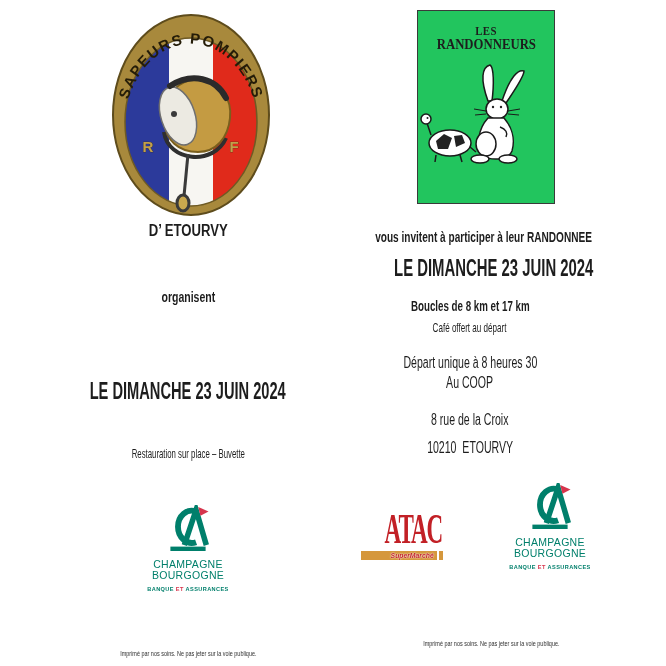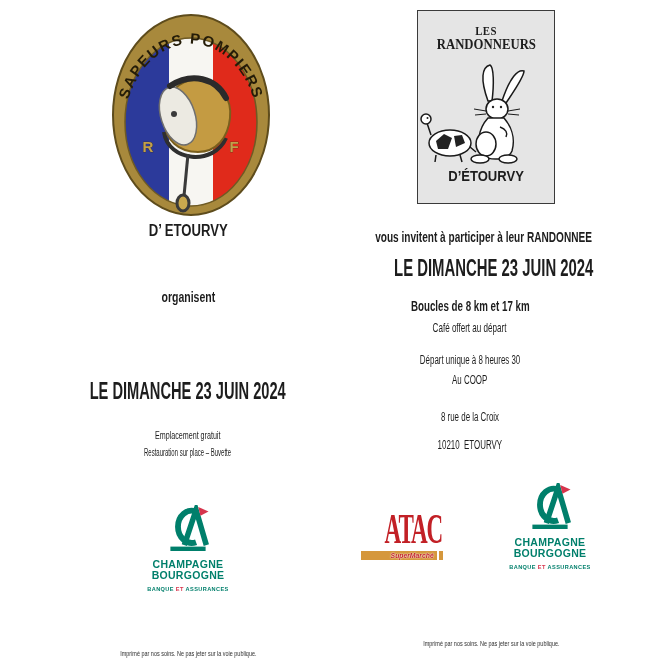--- a/index.html
+++ b/index.html
@@ -15,54 +15,54 @@
   .row > span { display:inline-block; white-space:nowrap; transform-origin:center; }
   .rrow { position:absolute; left:0; width:274px; text-align:center; line-height:1.15; }
   .rrow > span { display:inline-block; white-space:nowrap; transform-origin:center; }
 
   
   .l-title  { top:222px; font-size:16px;  font-weight:700; } .l-title  span { transform:scaleX(.82); }
   .l-org    { top:288px; font-size:15px;  font-weight:700; } .l-org    span { transform:scaleX(.70); }
   .l-event  { top:330px; font-size:17px;  font-weight:700; } .l-event  span { transform:scaleX(.69); }
   .l-date   { top:377px; font-size:24px;  font-weight:700; } .l-date   span { transform:scaleX(.61); }
   .l-info1  { top:429px; font-size:11.5px; } .l-info1 span { transform:scaleX(.62); }
-  .l-info2  { top:447px; font-size:10px; } .l-info2 span { transform:scaleX(.60); }
+  .l-info2  { top:447px; font-size:13px; } .l-info2 span { transform:scaleX(.60); }
   .l-footer { top:650px; font-size:7px; color:#2e2e2e; } .l-footer span { transform:scaleX(.78); }
 
   
   .r-invite { top:229px; font-size:14px; font-weight:700; } .r-invite span { transform:scaleX(.72); }
   .r-date   { top:254px; font-size:24px; font-weight:700; } .r-date   span { transform:scaleX(.62); }
   .r-loops  { top:297px; font-size:15px; font-weight:700; } .r-loops  span { transform:scaleX(.65); }
   .r-coffee { top:321px; font-size:13px; } .r-coffee span { transform:scaleX(.62); }
   .r-l1 { top:354px; } .r-l2 { top:374px; } .r-l3 { top:411px; } .r-l4 { top:439px; }
-  .r-addr { font-size:12px; } .r-addr span { transform:scaleX(.66); }
+  .r-addr { font-size:16px; } .r-addr span { transform:scaleX(.66); }
   .r-footer { top:640px; left:42px; width:232px; position:absolute; text-align:center;
               font-size:7px; color:#2e2e2e; } .r-footer span { display:inline-block; white-space:nowrap; transform:scaleX(.78); transform-origin:center; }
   .pre { white-space:pre !important; }
 
   
   .badge { display:block; margin:14px 0 0 112px; }
 
   
   .rando-box { position:absolute; left:84px; top:10px; width:136px; height:192px;
-               border:1.5px solid #3a3a3a; background:#e5e5e5; }
+               border:1.5px solid #3a3a3a; background:#22c55e; }
   .rando-box .line { position:absolute; left:0; width:100%; text-align:center; }
   .rb-les  { top:13px; font-family:"Liberation Serif", serif; font-size:12px; font-weight:700; letter-spacing:.5px; }
   .rb-les span { display:inline-block; transform:scaleX(.9); }
   .rb-rand { top:25px; font-family:"Liberation Serif", serif; font-size:15px; font-weight:700; }
   .rb-rand span { display:inline-block; white-space:nowrap; transform:scaleX(.85); transform-origin:center; }
   .rb-etourvy { top:157px; font-size:14.5px; font-weight:700; }
   .rb-etourvy span { display:inline-block; transform:scaleX(.9); transform-origin:center; }
   .rando-art { position:absolute; left:0; top:48px; }
 
   
   .ca-block { position:absolute; display:flex; flex-direction:column; align-items:center; }
   .ca-left  { left:0; right:0; top:505px; }
   .ca-right { left:162px; top:483px; width:110px; }
-  .ca-name { margin-top:6px; font-size:10.5px; font-weight:700; color:#007f6b; letter-spacing:.3px; line-height:1.05; text-align:center; }
+  .ca-name { margin-top:6px; font-size:10.5px; font-weight:400; color:#007f6b; letter-spacing:.3px; line-height:1.05; text-align:center; }
   .ca-tag { margin-top:5px; font-size:5.6px; font-weight:700; letter-spacing:.4px; color:#007f6b; text-align:center; }
   .ca-tag .et { color:#d6344c; }
 
   
   .atac-block { position:absolute; left:28px; top:509px; width:82px; text-align:left; }
   .atac-name { font-family:"Liberation Serif", serif; font-weight:700; font-size:42px; line-height:40px;
                color:#c22026; letter-spacing:-2px; display:inline-block; transform:scaleX(.55); transform-origin:center; }
   .atac-bar-row { position:relative; margin-top:2px; display:flex; align-items:center; justify-content:center; }
   .atac-bar { position:relative; width:86px; height:9px; background:#d5973c; }
   .atac-sq  { width:5px; height:9px; background:#d5973c; margin-left:2px; }
@@ -107,21 +107,20 @@
         <path d="M 58 72 C 80 58 104 64 114 84" fill="none" stroke="#2b2b2b" stroke-width="6" stroke-linecap="round"></path>
         <circle cx="62" cy="100" r="3" fill="#3a3a3a"></circle>
         <path d="M 76 140 L 72 182" stroke="#3a3a3a" stroke-width="3" fill="none"></path>
         <ellipse cx="71" cy="189" rx="6" ry="8" fill="#c9a84e" stroke="#3a3a3a" stroke-width="3"></ellipse>
       </g>
     </svg>
 
     <div class="row l-title"><span>D’ ETOURVY</span></div>
     <div class="row l-org"><span>organisent</span></div>
     <div class="row l-date"><span>LE DIMANCHE 23 JUIN 2024</span></div>
-    <div class="row l-info1"><span>Emplacement gratuit</span></div>
     <div class="row l-info2"><span>Restauration sur place – Buvette</span></div>
 
     <div class="ca-block ca-left">
       <svg width="44" height="48" viewBox="0 0 60 64">
         <path d="M 41 8 A 19 22 0 1 0 41 50" fill="none" stroke="#007f6b" stroke-width="8"></path>
         <path d="M 25 54 L 41 6 L 55 54" fill="none" stroke="#007f6b" stroke-width="7.5"></path>
         <polygon points="44,2 58,8 47,14" fill="#d6344c"></polygon>
         <rect x="6" y="56" width="48" height="6" fill="#007f6b"></rect>
       </svg>
       <div class="ca-name">
@@ -164,21 +163,20 @@
           <path d="M 18 82 L 26 75 L 34 79 L 30 90 L 20 90 Z"></path>
           <path d="M 36 77 L 44 76 L 47 84 L 38 88 Z"></path>
           <circle cx="9.5" cy="59" r="1"></circle>
           <circle cx="75" cy="48" r="1.2"></circle>
           <circle cx="83" cy="48" r="1.2"></circle>
         </g>
         <g stroke="#1a1a1a" stroke-width="1" fill="none">
           <path d="M 68 52 L 56 50 M 68 55 L 57 56 M 90 52 L 102 50 M 90 55 L 101 56"></path>
         </g>
       </svg>
-      <div class="line rb-etourvy"><span>D’ÉTOURVY</span></div>
     </div>
 
     <div class="rrow r-invite"><span>vous invitent à participer à leur RANDONNEE</span></div>
     <div class="rrow r-date"><span>LE DIMANCHE 23 JUIN 2024</span></div>
     <div class="rrow r-loops"><span>Boucles de 8 km et 17 km</span></div>
     <div class="rrow r-coffee"><span>Café offert au départ</span></div>
     <div class="rrow r-addr r-l1"><span>Départ unique à 8 heures 30</span></div>
     <div class="rrow r-addr r-l2"><span>Au COOP</span></div>
     <div class="rrow r-addr r-l3"><span>8 rue de la Croix</span></div>
     <div class="rrow r-addr r-l4"><span class="pre">10210  ETOURVY</span></div>

